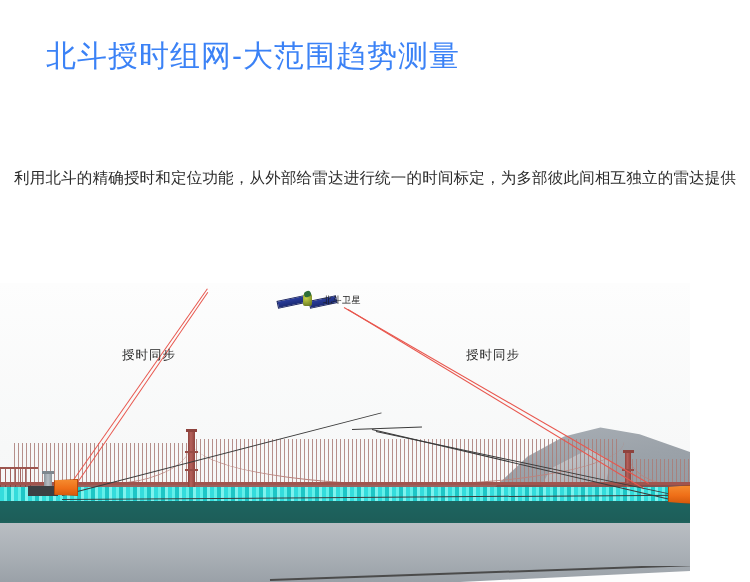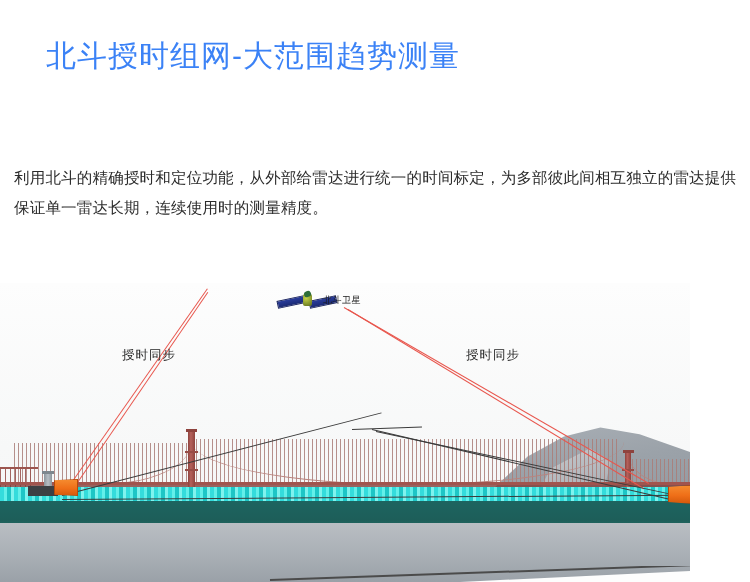--- a/index.html
+++ b/index.html
@@ -335,21 +335,20 @@
 </style>
 </head>
 <body>
 
 <div class="page">
 
   <div class="title">北斗授时组网-大范围趋势测量</div>
 
   <div class="body-copy">
     <p>利用北斗的精确授时和定位功能，从外部给雷达进行统一的时间标定，为多部彼此间相互独立的雷达提供</p>
-    <p>保证单一雷达长期，连续使用时的测量精度。</p>
   </div>
 
   <div class="figure">
     <div class="sky"></div>
 
     <div class="hill"></div>
     <div class="hill-light"></div>
 
     <div class="bridge">
       <div class="hangers hangers-left"></div>

